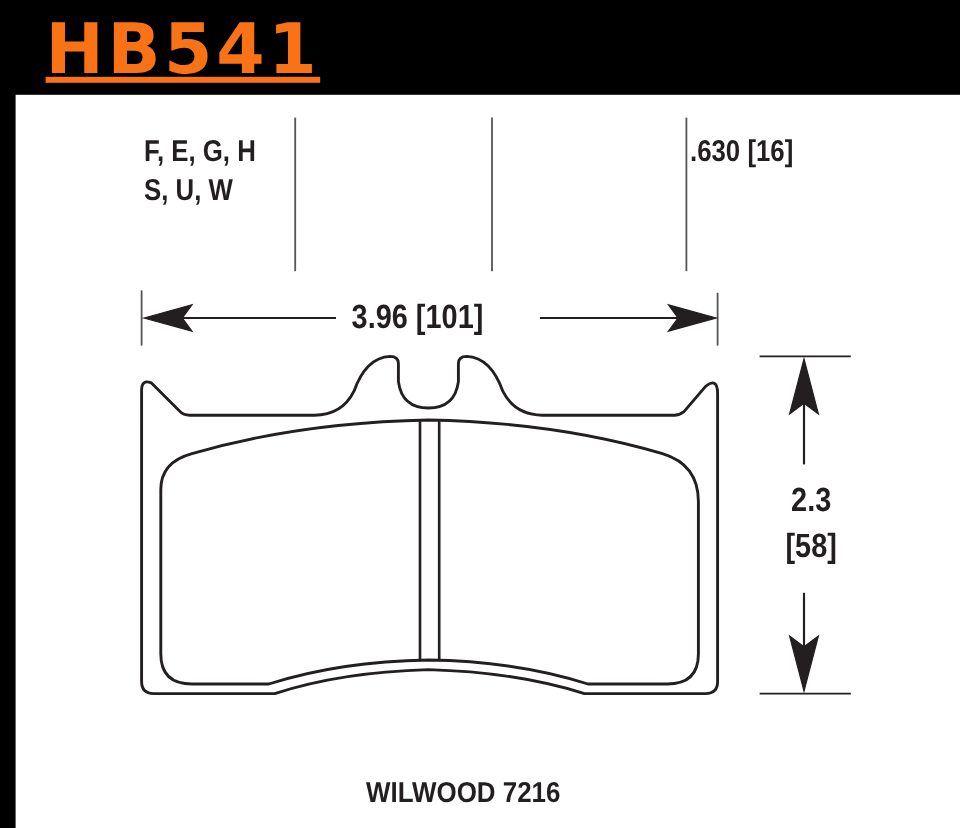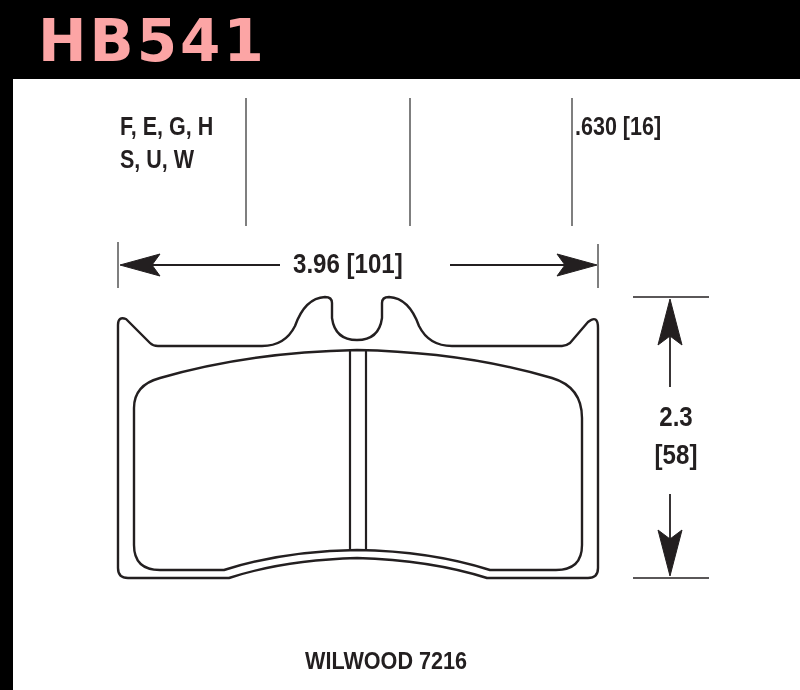--- a/index.html
+++ b/index.html
@@ -1,21 +1,21 @@
 <!DOCTYPE html>
 <html><head>
   <meta charset="utf-8">
   <style>
     html, body { margin: 0; padding: 0; background: #000; }
     body { width: 800px; height: 690px; position: relative; overflow: hidden; font-family: "Liberation Sans", sans-serif; }
     .frame { position: absolute; left: 0; top: 0; width: 800px; height: 690px; background: #000; }
     .header-title {
       position: absolute; left: 38px; top: 6px; height: 70px;
-      color: #fca5a5; font-family: "DejaVu Sans", sans-serif; font-weight: bold;
-      font-size: 58px; letter-spacing: 3px; line-height: 70px;
+      color: #f97316; font-family: "DejaVu Sans", sans-serif; font-weight: bold;
+      font-size: 58px; letter-spacing: 3px; line-height: 70px; text-decoration: underline;
     }
     .panel { position: absolute; left: 13px; top: 79px; width: 787px; height: 611px; background: #fff; }
     svg.drawing { position: absolute; left: 0; top: 0; }
     .label {
       position: absolute; color: #231f20; font-family: "Liberation Sans", sans-serif;
       font-weight: bold; font-stretch: condensed; white-space: nowrap;
     }
     .compounds { left: 120px; top: 110px; font-size: 25px; line-height: 33px; transform: scaleX(0.86); transform-origin: left top; }
     .thickness { left: 575px; top: 110px; font-size: 25px; line-height: 33px; transform: scaleX(0.86); transform-origin: left top; }
     .width-dim { left: 293px; top: 246px; font-size: 28px; line-height: 36px; transform: scaleX(0.86); transform-origin: left top; }

